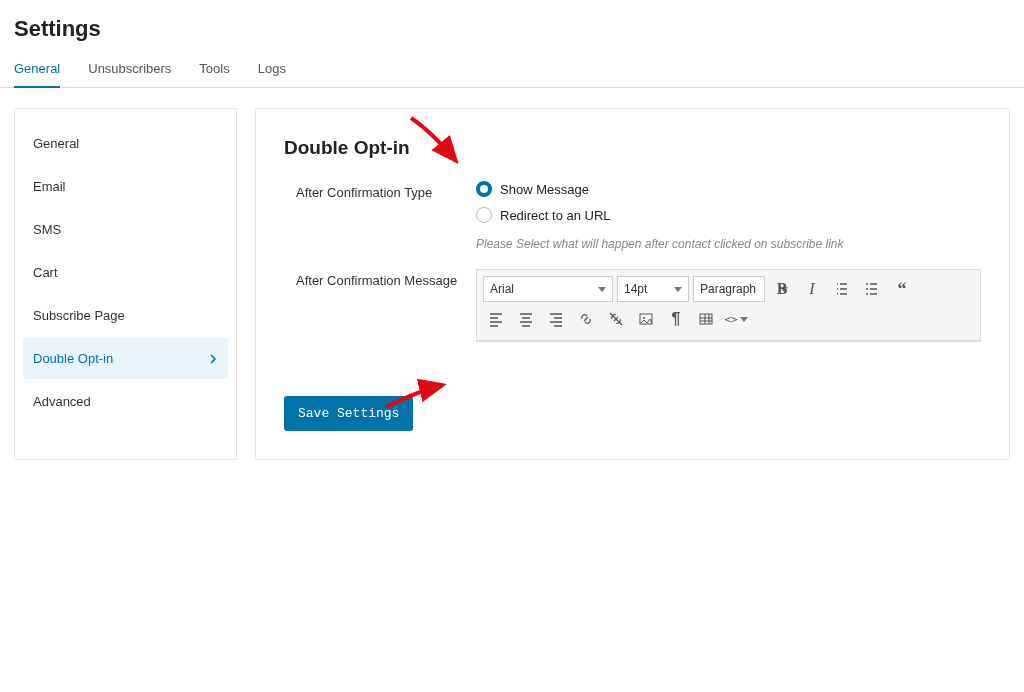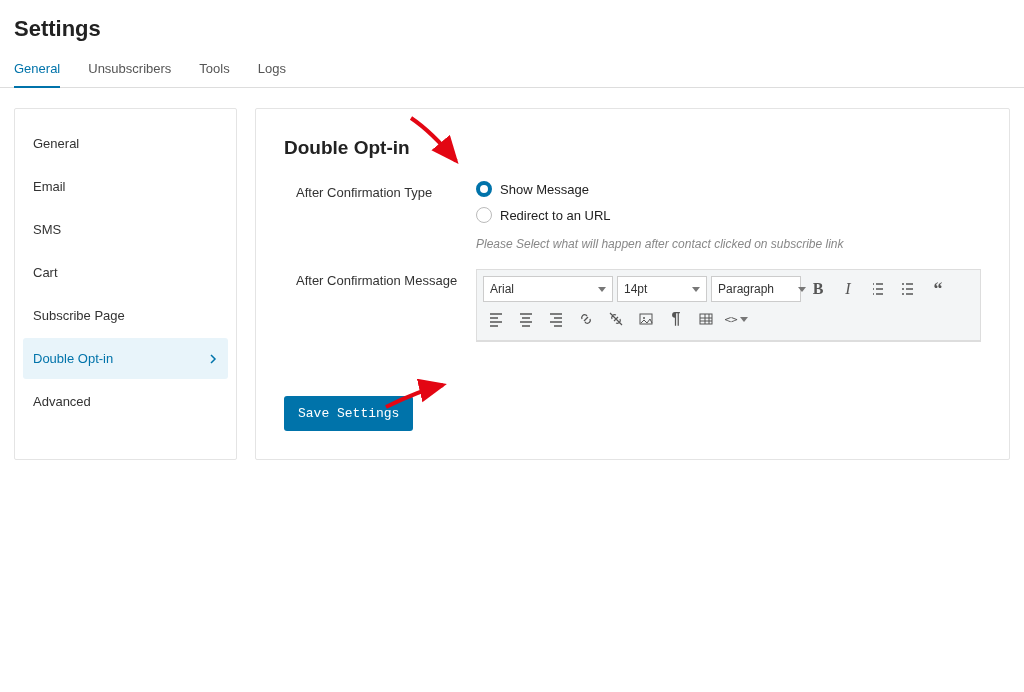--- a/index.html
+++ b/index.html
@@ -31,21 +31,21 @@
     .radio-circle.checked { border:4px solid #0073aa; width:16px; height:16px; }
     .radio-circle.checked .dot { width:4px; height:4px; border-radius:50%; background:#fff; }
 
     .help-text { font-size:12px; color:#888; font-style: italic; margin-top: 14px; }
 
     .editor-wrap { border:1px solid #ddd; width:505px; }
     .editor-toolbar { background:#f3f5f6; border-bottom:1px solid #ddd; padding:6px 6px 4px; }
     .tb-row { display:flex; align-items:center; gap:4px; margin-bottom:4px; }
     .tb-select { font-size:12px; border:1px solid #ccc; background:#fff; height:26px; padding:0 6px; display:flex; align-items:center; gap:24px; cursor:pointer; }
     .tb-select.wide { width: 130px; justify-content:space-between; }
-    .tb-select.sm { width: 90px; justify-content:space-between; }
+    .tb-select.sm { width: 72px; justify-content:space-between; }
     .tb-btn { width:26px; height:26px; border:1px solid transparent; display:flex; align-items:center; justify-content:center; cursor:pointer; color:#555; }
     .tb-btn svg { width:16px; height:16px; }
     .caret { border-left:4px solid transparent; border-right:4px solid transparent; border-top:5px solid #777; width:0; height:0; }
 
     .editor-area { padding: 18px 16px; min-height: 182px; background:#fff; position:relative; }
     .editor-area h2 { font-size:19px; font-weight:700; margin-bottom:14px; color:#111; }
     .editor-area p { font-size:13px; color:#333; margin-bottom:12px; }
     .resize-handle { position:absolute; right:2px; bottom:2px; color:#aaa; }
 
     .save-btn { margin-top: 36px; background:#0073aa; color:#fff; font-size:13px; border:none; padding: 10px 14px; border-radius:3px; cursor:pointer;font-family:Liberation Mono, monospace; }

